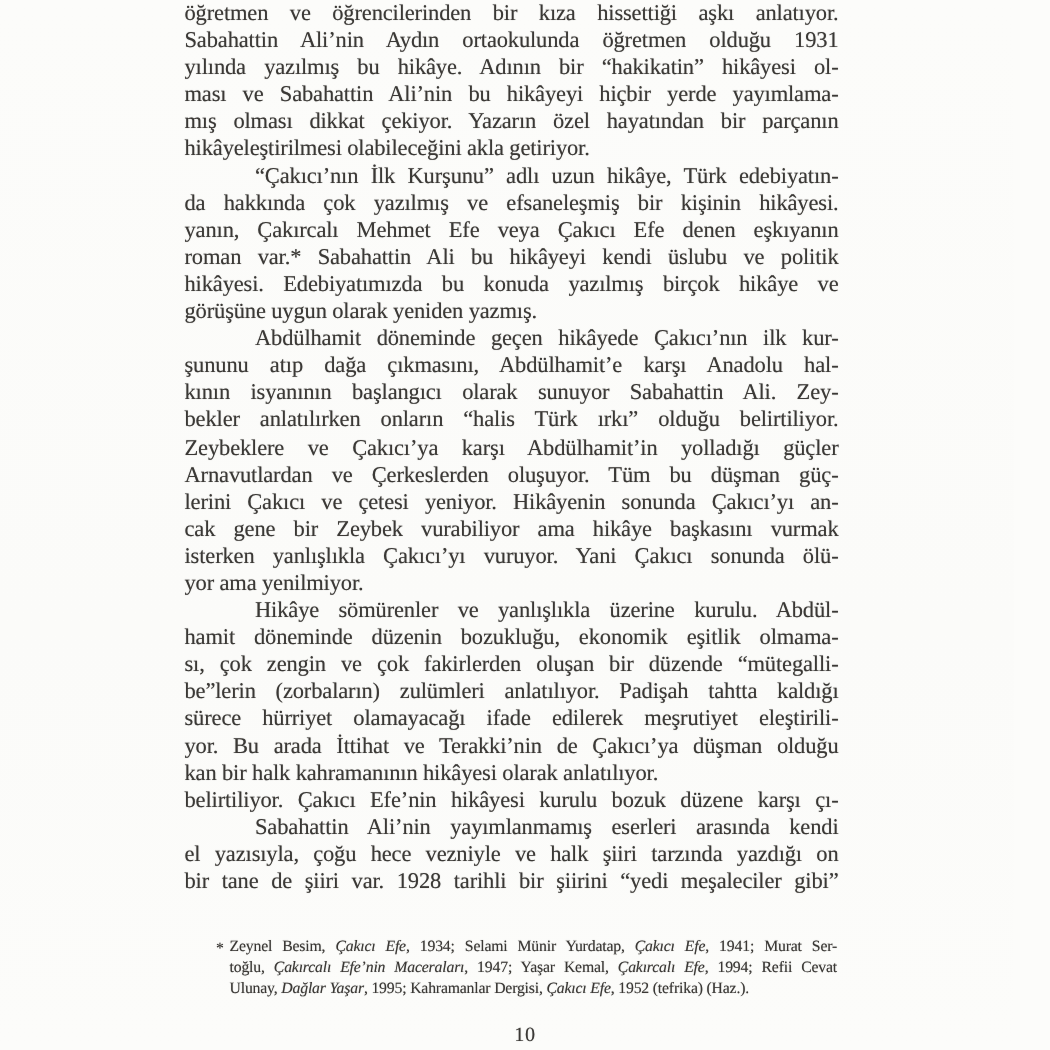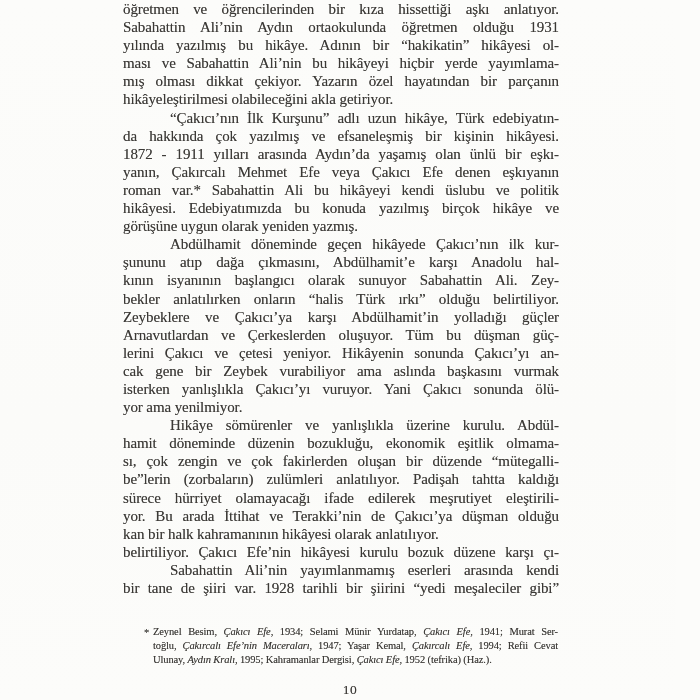--- a/index.html
+++ b/index.html
@@ -71,50 +71,50 @@
 <div class="page">
   <div class="body-text">
       <div class="line">öğretmen ve öğrencilerinden bir kıza hissettiği aşkı anlatıyor.</div>
       <div class="line">Sabahattin Ali’nin Aydın ortaokulunda öğretmen olduğu 1931</div>
       <div class="line">yılında yazılmış bu hikâye. Adının bir “hakikatin” hikâyesi ol-</div>
       <div class="line">ması ve Sabahattin Ali’nin bu hikâyeyi hiçbir yerde yayımlama-</div>
       <div class="line">mış olması dikkat çekiyor. Yazarın özel hayatından bir parçanın</div>
       <div class="line last">hikâyeleştirilmesi olabileceğini akla getiriyor.</div>
       <div class="line indent">“Çakıcı’nın İlk Kurşunu” adlı uzun hikâye, Türk edebiyatın-</div>
       <div class="line">da hakkında çok yazılmış ve efsaneleşmiş bir kişinin hikâyesi.</div>
-      <div class="line">1872 - 1911 yılları arasında Aydın’da yaşamış olan ünlü bir eşkı-</div>
       <div class="line">yanın, Çakırcalı Mehmet Efe veya Çakıcı Efe denen eşkıyanın</div>
       <div class="line">roman var.* Sabahattin Ali bu hikâyeyi kendi üslubu ve politik</div>
       <div class="line">hikâyesi. Edebiyatımızda bu konuda yazılmış birçok hikâye ve</div>
       <div class="line last">görüşüne uygun olarak yeniden yazmış.</div>
       <div class="line indent">Abdülhamit döneminde geçen hikâyede Çakıcı’nın ilk kur-</div>
       <div class="line">şununu atıp dağa çıkmasını, Abdülhamit’e karşı Anadolu hal-</div>
       <div class="line">kının isyanının başlangıcı olarak sunuyor Sabahattin Ali. Zey-</div>
       <div class="line">bekler anlatılırken onların “halis Türk ırkı” olduğu belirtiliyor.</div>
       <div class="line">Zeybeklere ve Çakıcı’ya karşı Abdülhamit’in yolladığı güçler</div>
       <div class="line">Arnavutlardan ve Çerkeslerden oluşuyor. Tüm bu düşman güç-</div>
       <div class="line">lerini Çakıcı ve çetesi yeniyor. Hikâyenin sonunda Çakıcı’yı an-</div>
-      <div class="line">cak gene bir Zeybek vurabiliyor ama aslında başkasını vurmak</div>
+      <div class="line">cak gene bir Zeybek vurabiliyor ama hikâye başkasını vurmak</div>
       <div class="line">isterken yanlışlıkla Çakıcı’yı vuruyor. Yani Çakıcı sonunda ölü-</div>
       <div class="line last">yor ama yenilmiyor.</div>
       <div class="line indent">Hikâye sömürenler ve yanlışlıkla üzerine kurulu. Abdül-</div>
       <div class="line">hamit döneminde düzenin bozukluğu, ekonomik eşitlik olmama-</div>
       <div class="line">sı, çok zengin ve çok fakirlerden oluşan bir düzende “mütegalli-</div>
       <div class="line">be”lerin (zorbaların) zulümleri anlatılıyor. Padişah tahtta kaldığı</div>
       <div class="line">sürece hürriyet olamayacağı ifade edilerek meşrutiyet eleştirili-</div>
       <div class="line">yor. Bu arada İttihat ve Terakki’nin de Çakıcı’ya düşman olduğu</div>
       <div class="line last">kan bir halk kahramanının hikâyesi olarak anlatılıyor.</div>
       <div class="line">belirtiliyor. Çakıcı Efe’nin hikâyesi kurulu bozuk düzene karşı çı-</div>
       <div class="line indent">Sabahattin Ali’nin yayımlanmamış eserleri arasında kendi</div>
+      <div class="line">el yazısıyla, çoğu hece vezniyle ve halk şiiri tarzında yazdığı on</div>
       <div class="line">bir tane de şiiri var. 1928 tarihli bir şiirini “yedi meşaleciler gibi”</div>
     </div>
 
   <div class="footnote">
     <span class="fn-marker">*</span>
     <div>
         <div class="fn-line"><span>Zeynel Besim, </span><em>Çakıcı Efe</em><span>, 1934; Selami Münir Yurdatap, </span><em>Çakıcı Efe</em><span>, 1941; Murat Ser-</span></div>
         <div class="fn-line"><span>toğlu, </span><em>Çakırcalı Efe’nin Maceraları</em><span>, 1947; Yaşar Kemal, </span><em>Çakırcalı Efe</em><span>, 1994; Refii Cevat</span></div>
-        <div class="fn-line last"><span>Ulunay, </span><em>Aydın Kralı</em><span>, 1995; Kahramanlar Dergisi, </span><em>Çakıcı Efe</em><span>, 1952 (tefrika) (Haz.).</span></div>
+        <div class="fn-line last"><span>Ulunay, </span><em>Dağlar Yaşar</em><span>, 1995; Kahramanlar Dergisi, </span><em>Çakıcı Efe</em><span>, 1952 (tefrika) (Haz.).</span></div>
       </div>
   </div>
 
   <div class="page-number">10</div>
 </div>
 
 </body></html>

